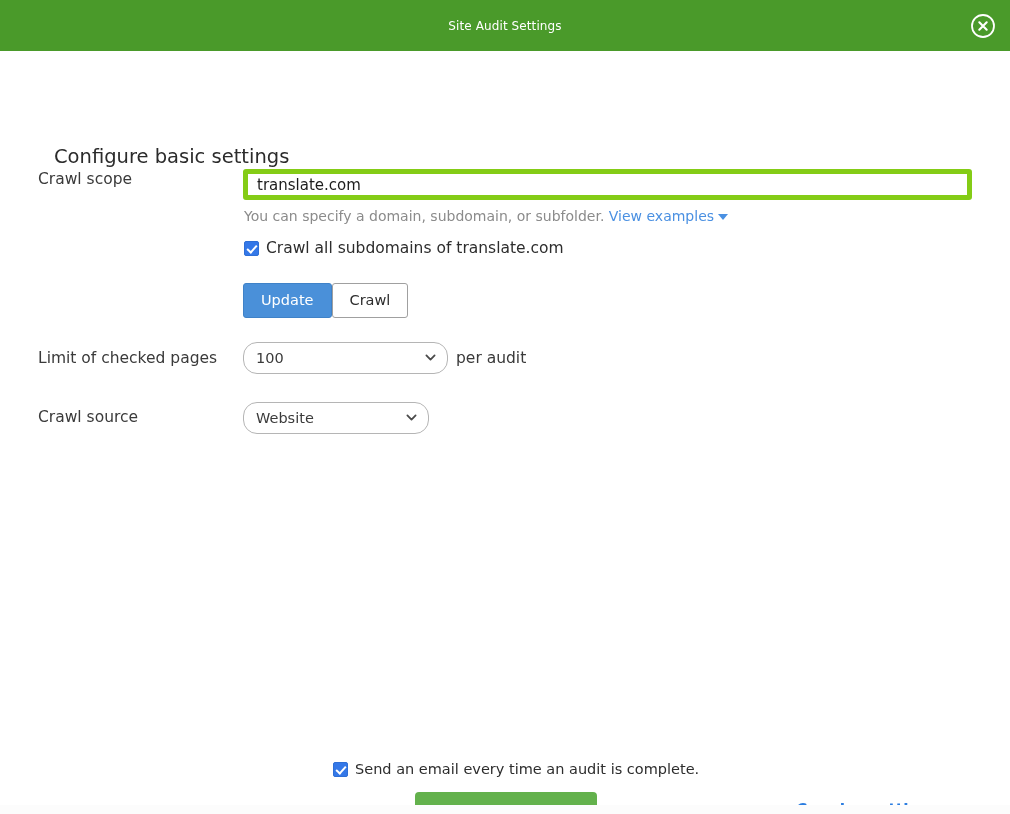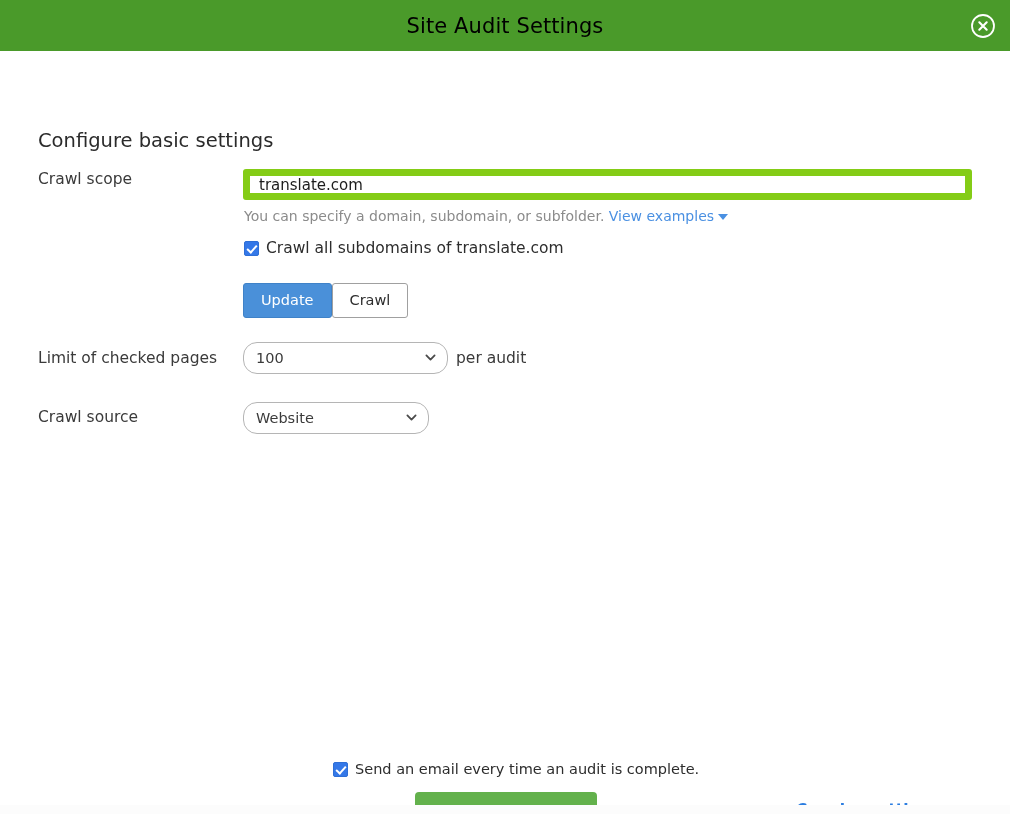--- a/index.html
+++ b/index.html
@@ -20,22 +20,22 @@
   
   .modal-header {
     height: 51px;
     background: #4a9a2a;
     position: relative;
     display: flex;
     align-items: center;
     justify-content: center;
   }
   .modal-title {
-    color: #000000;
-    font-size: 21px;
+    color: #ffffff;
+    font-size: 12px;
     font-weight: normal;
     letter-spacing: 0.1px;
   }
   .close-btn {
     position: absolute;
     right: 12px;
     top: 50%;
     transform: translateY(-50%);
     width: 30px;
     height: 30px;
@@ -53,38 +53,38 @@
     box-sizing: border-box;
   }
   .section-heading {
     position: absolute;
     left: 38px;
     top: 80px;
     font-size: 19.5px;
     color: #2b2b2b;
     font-weight: normal;
     line-height: 1;
-    margin: 0;
+    margin: 16px;
   }
   .field-label {
     position: absolute;
     font-size: 15.5px;
     color: #3a3a3a;
     white-space: nowrap;
   }
 
   
   .scope-input {
     position: absolute;
     left: 243px;
     top: 118px;
     width: 729px;
     height: 31px;
     box-sizing: border-box;
-    border: 7px solid #84cc16;
+    border: 5px solid #84cc16;
     border-radius: 3px;
     background: #ffffff;
     font-family: "DejaVu Sans", "Liberation Sans", sans-serif;
     font-size: 15px;
     color: #1c1c1c;
     padding: 0 9px;
     outline: none;
   }
 
   .helper-text {

